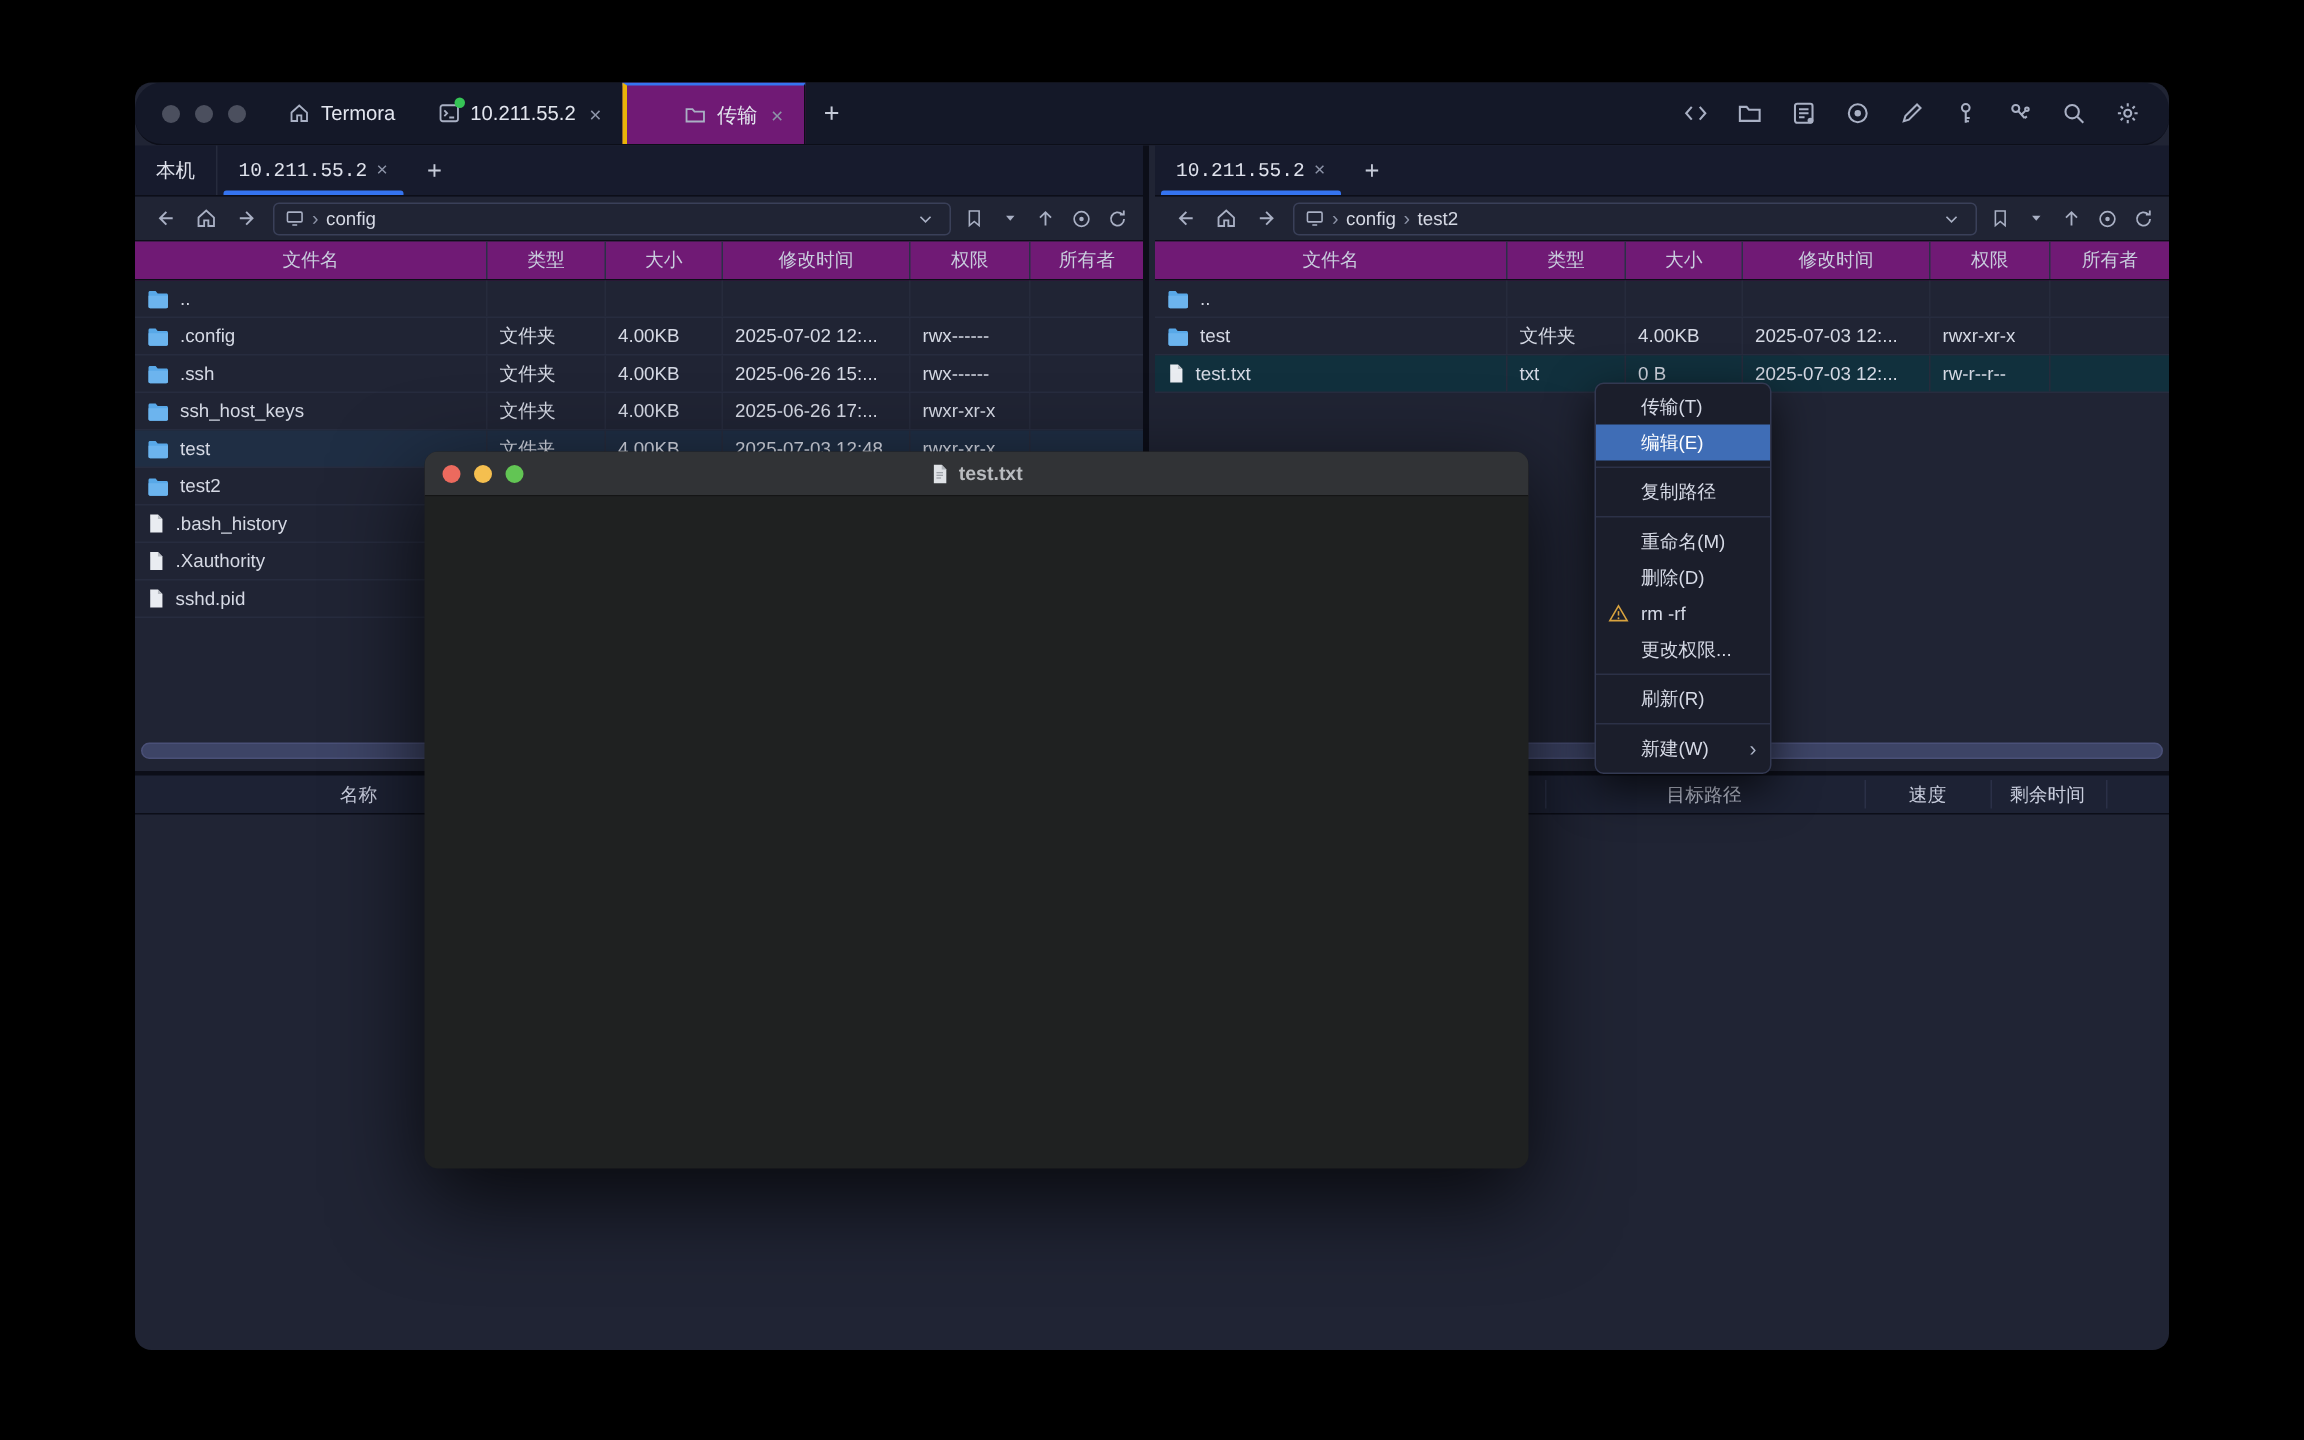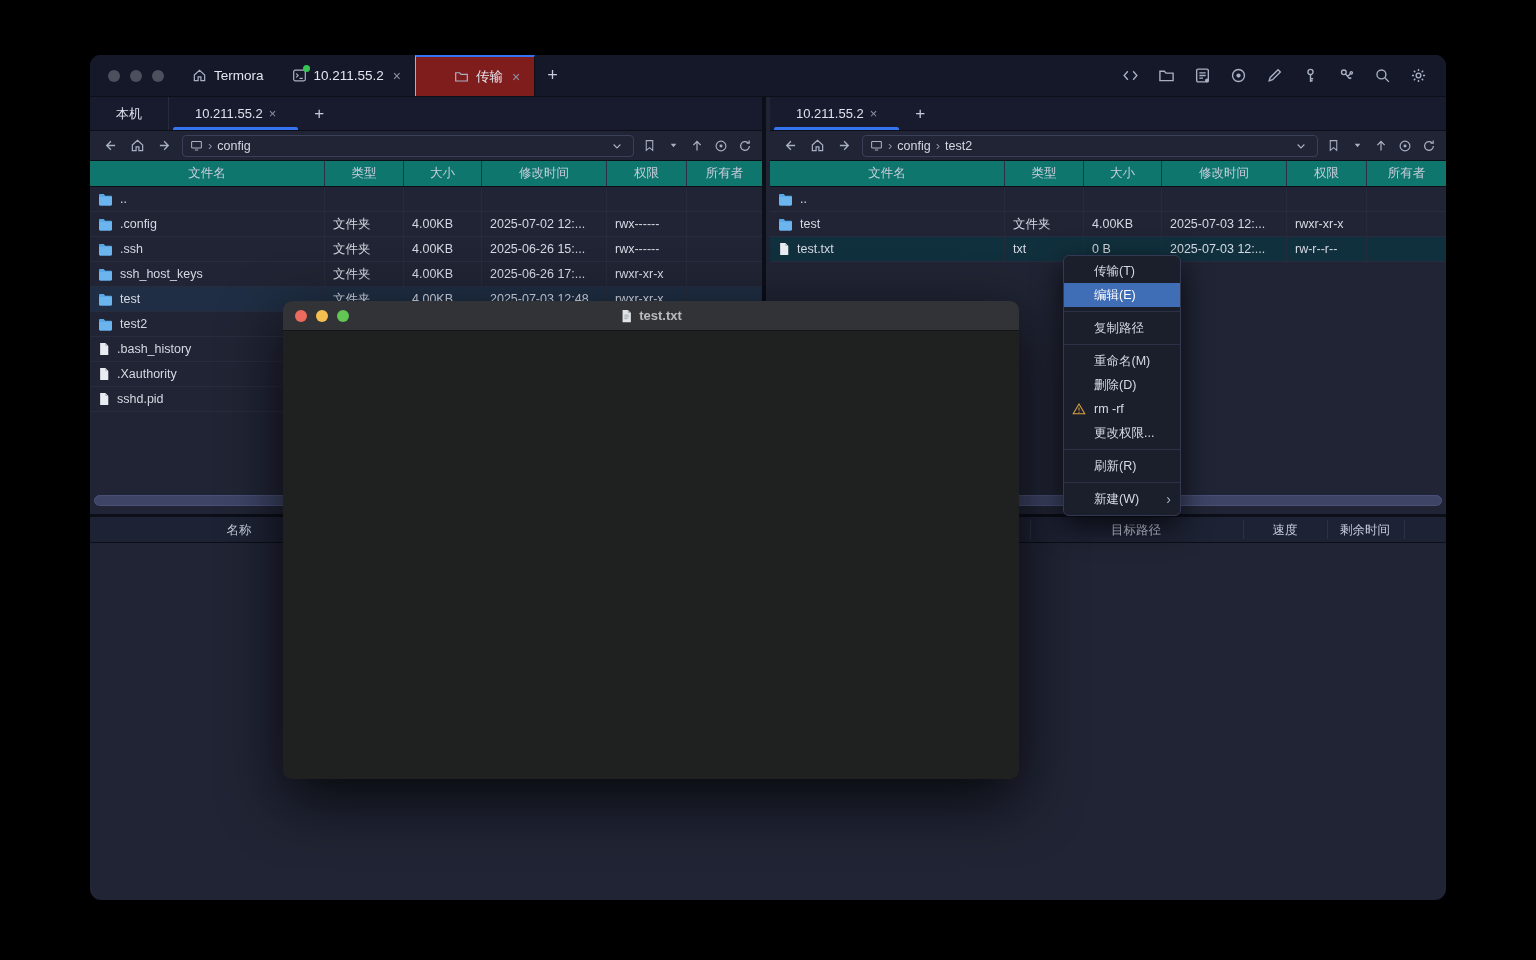--- a/index.html
+++ b/index.html
@@ -8,60 +8,60 @@
   svg { display:block; }
   .ic { color:#a9b0c4; }
 
   
   .window { position:absolute; left:90px; top:55px; width:1356px; height:845px;
             background:#202434; border-radius:11px; box-shadow:0 14px 50px rgba(0,0,0,.85);
             overflow:hidden; }
 
   
   .titlebar { position:absolute; left:0; top:0; width:100%; height:42px; background:#141828;
-              border-bottom:1px solid #0c0e18; display:flex; align-items:stretch; }
+              border-bottom:1px solid #0c0e18; display:flex; align-items:stretch;border-radius:18px; }
   .lights { display:flex; align-items:center; gap:10px; padding:0 14px 0 18px; }
   .light { width:12px; height:12px; border-radius:50%; background:#4b4f5e; }
   .ttab { display:flex; align-items:center; gap:7px; padding:0 14px; color:#e3e6ef; font-size:13.5px; }
   .ttab .x { color:#8d94a8; font-size:14px; margin-left:2px; }
-  .ttab.active { background:#7f1d1d; border-top:2px solid #3574f0;
-                 border-left:1px solid #eab308; border-right:1px solid #0c0e18;padding-left:38px; }
+  .ttab.active { background:#701a75; border-top:2px solid #3574f0;
+                 border-left:3px solid #eab308; border-right:1px solid #0c0e18;padding-left:38px; }
   .tplus { display:flex; align-items:center; padding:0 12px; color:#c6cbd9; font-size:18px; }
   .term-wrap { position:relative; }
   .greendot { position:absolute; right:-3px; top:-3px; width:7px; height:7px; border-radius:50%;
               background:#36c456; }
   .tb-icons { margin-left:auto; display:flex; align-items:center; gap:12px; padding-right:16px; }
   .tb-icons .btn { width:24px; height:24px; display:flex; align-items:center; justify-content:center; }
 
   
   .panel { position:absolute; top:42px; height:414px; }
   .panel-left  { left:0;   width:676px; border-right:4px solid #0c0e18; }
   .panel-right { left:680px; width:676px; }
 
   .ptabs { height:34px; background:#171b2d; border-bottom:1px solid #0c0e18;
            display:flex; align-items:stretch; }
-  .ptab { display:flex; align-items:center; gap:6px; padding:0 26px; color:#dfe2ec; font-size:13px;
-          position:relative; }
+  .ptab { display:flex; align-items:center; gap:6px; padding:0 14px; color:#dfe2ec; font-size:13px;
+          position:relative;font-family:Liberation Mono, monospace; }
   .ptab .x { color:#8d94a8; font-size:13px; }
   .ptab.sel::after { content:""; position:absolute; left:4px; right:4px; bottom:0; height:3px;
                      background:#3574f0; border-radius:2px 2px 0 0; }
   .ptab.plain { border-right:1px solid #262b3d; }
   .pplus { display:flex; align-items:center; padding:0 12px; color:#c6cbd9; font-size:17px; }
 
   .ptoolbar { height:30px; display:flex; align-items:center; gap:6px; padding:0 8px;
               border-bottom:1px solid #0c0e18; }
   .navbtn { width:22px; height:22px; display:flex; align-items:center; justify-content:center; }
   .crumbbox { flex:1; height:22px; border:1px solid #3a4059; border-radius:4px;
               display:flex; align-items:center; gap:5px; padding:0 7px; color:#d5d9e4; font-size:12.5px; }
   .crumbbox .sep { color:#8d94a8; font-size:13px; }
   .crumbbox .tail { margin-left:auto; }
   .mini { width:18px; height:18px; display:flex; align-items:center; justify-content:center; }
 
   
-  .fhead { height:26px; background:#0f766e; border-bottom:1px solid #0c0e18;
+  .fhead { height:26px; background:#701a75; border-bottom:1px solid #0c0e18;
            display:flex; color:#c9cede; font-size:12.5px; }
   .fhead .hc { display:flex; align-items:center; justify-content:center;
                border-right:1px solid #2b3047; }
   .frow { height:25px; display:flex; align-items:center; color:#d5d9e4; font-size:12.5px;
           border-bottom:1px solid #272c3f; }
   .frow .c { height:100%; display:flex; align-items:center; padding:0 8px;
              border-right:1px solid #262b3c; overflow:hidden; white-space:nowrap; }
   .frow.sel-left  { background:#1f2e44; }
   .frow.sel-right { background:#11303d; }
   .col-name{ width:235px; } .col-type{ width:79px; } .col-size{ width:78px; }

